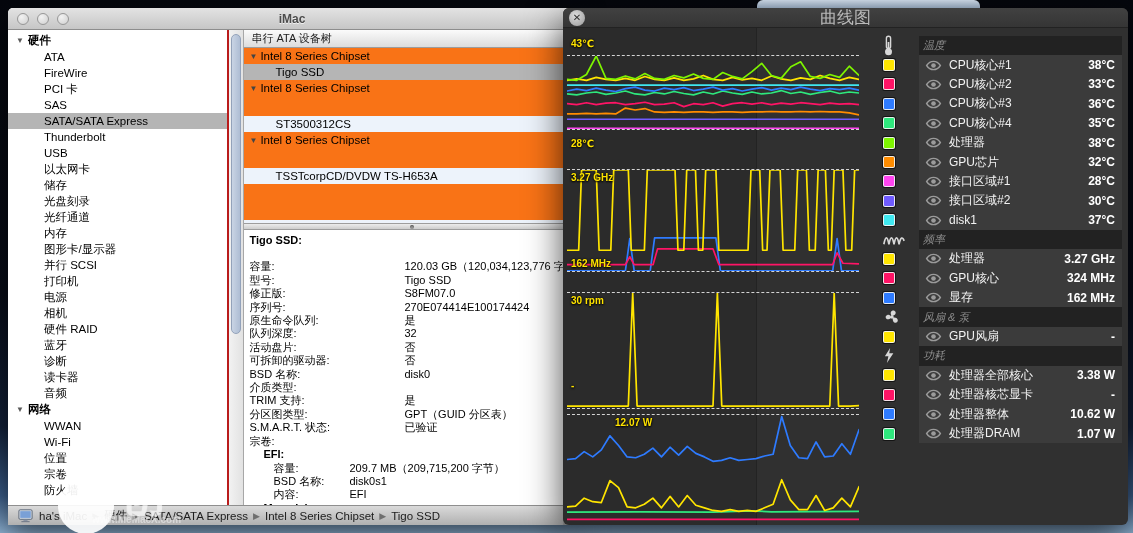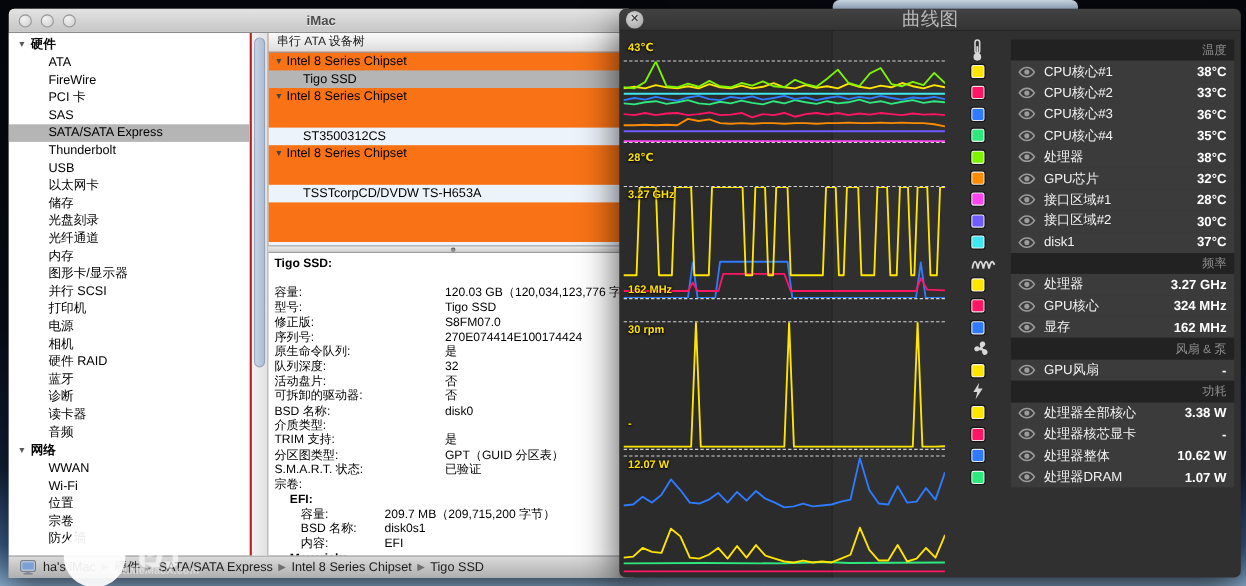--- a/index.html
+++ b/index.html
@@ -94,21 +94,21 @@
   .plot.nobottom{ border-bottom:none; }
   .plot svg{ position:absolute; inset:0; width:100%; height:100%; }
   .c-label{ position:absolute; left:6px; font-size:10px; font-weight:700; color:#ffe300;
     text-shadow:0 1px 2px #000, 0 0 2px #000; z-index:2; }
 
   .sensors{ flex:1 1 auto; padding:8px 6px 0 2px; position:relative; }
   .sens-row{ display:flex; align-items:center; height:19.4px; }
   .s-left{ width:40px; flex:0 0 40px; display:flex; align-items:center; justify-content:flex-start; padding-left:4px; }
   .s-band{ flex:1; height:100%; display:flex; align-items:center;
     background:rgba(255,255,255,.055); padding:0 7px 0 4px; }
-  .sens-row.head .s-band{ background:rgba(0,0,0,.28); justify-content:flex-end; }
+  .sens-row.head .s-band{ background:rgba(0,0,0,.28); justify-content:flex-start;font-style:italic; }
   .s-title{ font-size:11px; color:#8e8e8e; }
   .s-swatch{ width:12px; height:12px; border:1px solid rgba(245,245,245,.9); border-radius:2px;
     box-shadow:0 0 0 1px #141414; }
   .s-eye{ display:inline-flex; width:20px; justify-content:center; }
   .s-label{ font-size:12px; color:#f2f2f2; margin-left:6px; font-weight:500; white-space:nowrap; }
   .s-value{ margin-left:auto; font-size:12px; font-weight:700; color:#fff; white-space:nowrap; }
   .s-icon{ display:inline-flex; }
 
   
   .watermark{ position:absolute; z-index:5; pointer-events:none; }
@@ -334,21 +334,21 @@
           </div>
           <div class="chart" style="top: 384px; height: 112px;">
             <div class="plot nobottom" style="top: 2px; bottom: 3px;">
               <svg viewBox="0 0 100 100" preserveAspectRatio="none">
                 <polyline points="0.00,98.51 100.00,98.51" fill="none" stroke="#ff1466" stroke-width="1.7" stroke-linejoin="round" stroke-linecap="round" vector-effect="non-scaling-stroke"></polyline>
                 <polyline points="0.00,91.71 25.00,91.30 50.00,91.71 63.00,90.47 70.00,91.30 100.00,90.89" fill="none" stroke="#2ee87d" stroke-width="1.7" stroke-linejoin="round" stroke-linecap="round" vector-effect="non-scaling-stroke"></polyline>
                 <polyline points="0.00,86.74 2.94,85.92 5.88,78.46 8.82,81.77 11.76,82.60 14.71,61.89 17.65,68.52 20.59,86.74 23.53,87.57 26.47,84.26 29.41,78.46 32.35,87.57 35.29,76.80 38.24,86.74 41.18,75.97 44.12,85.09 47.06,87.57 50.00,90.06 52.94,90.89 55.88,89.23 58.82,90.89 61.76,90.06 64.71,90.89 67.65,87.57 70.59,84.26 73.53,61.06 76.47,80.12 79.41,89.23 82.35,89.23 85.29,75.97 88.24,90.06 91.18,87.57 94.12,78.46 97.06,86.74 100.00,67.69" fill="none" stroke="#ffe500" stroke-width="1.7" stroke-linejoin="round" stroke-linecap="round" vector-effect="non-scaling-stroke"></polyline>
                 <polyline points="0.00,42.00 2.94,41.18 5.88,34.55 8.82,39.52 11.76,32.89 14.71,19.64 17.65,28.75 20.59,39.52 23.53,40.35 26.47,37.03 29.41,31.23 32.35,39.52 35.29,30.41 38.24,37.86 41.18,29.58 44.12,36.21 47.06,39.52 50.00,43.66 52.94,42.83 55.88,40.35 58.82,42.83 61.76,42.00 64.71,41.18 67.65,38.69 70.59,37.03 73.53,1.41 76.47,28.75 79.41,40.35 82.35,41.18 85.29,25.43 88.24,39.52 91.18,38.69 94.12,27.09 97.06,37.03 100.00,13.84" fill="none" stroke="#2e7bff" stroke-width="1.7" stroke-linejoin="round" stroke-linecap="round" vector-effect="non-scaling-stroke"></polyline>
               </svg>
             </div>
-            <span class="c-label" style="top: 5px;">12.07 W</span>
+            <span class="c-label" style="top: 5px; margin-left: 44px;">12.07 W</span>
           </div>
         </div>
       <div class="sensors" id="sensors">
           <div class="sens-row head">
             <div class="s-left">
               <span class="s-icon">
                 <svg viewBox="0 0 12 24" width="11" height="21">
                   <rect x="3.6" y="1.5" width="4.8" height="14" rx="2.4" fill="none" stroke="#d8d8d8" stroke-width="1.6"></rect>
                   <circle cx="6" cy="19" r="4" fill="#d8d8d8"></circle>
                   <rect x="5" y="8" width="2" height="10" fill="#d8d8d8"></rect>

